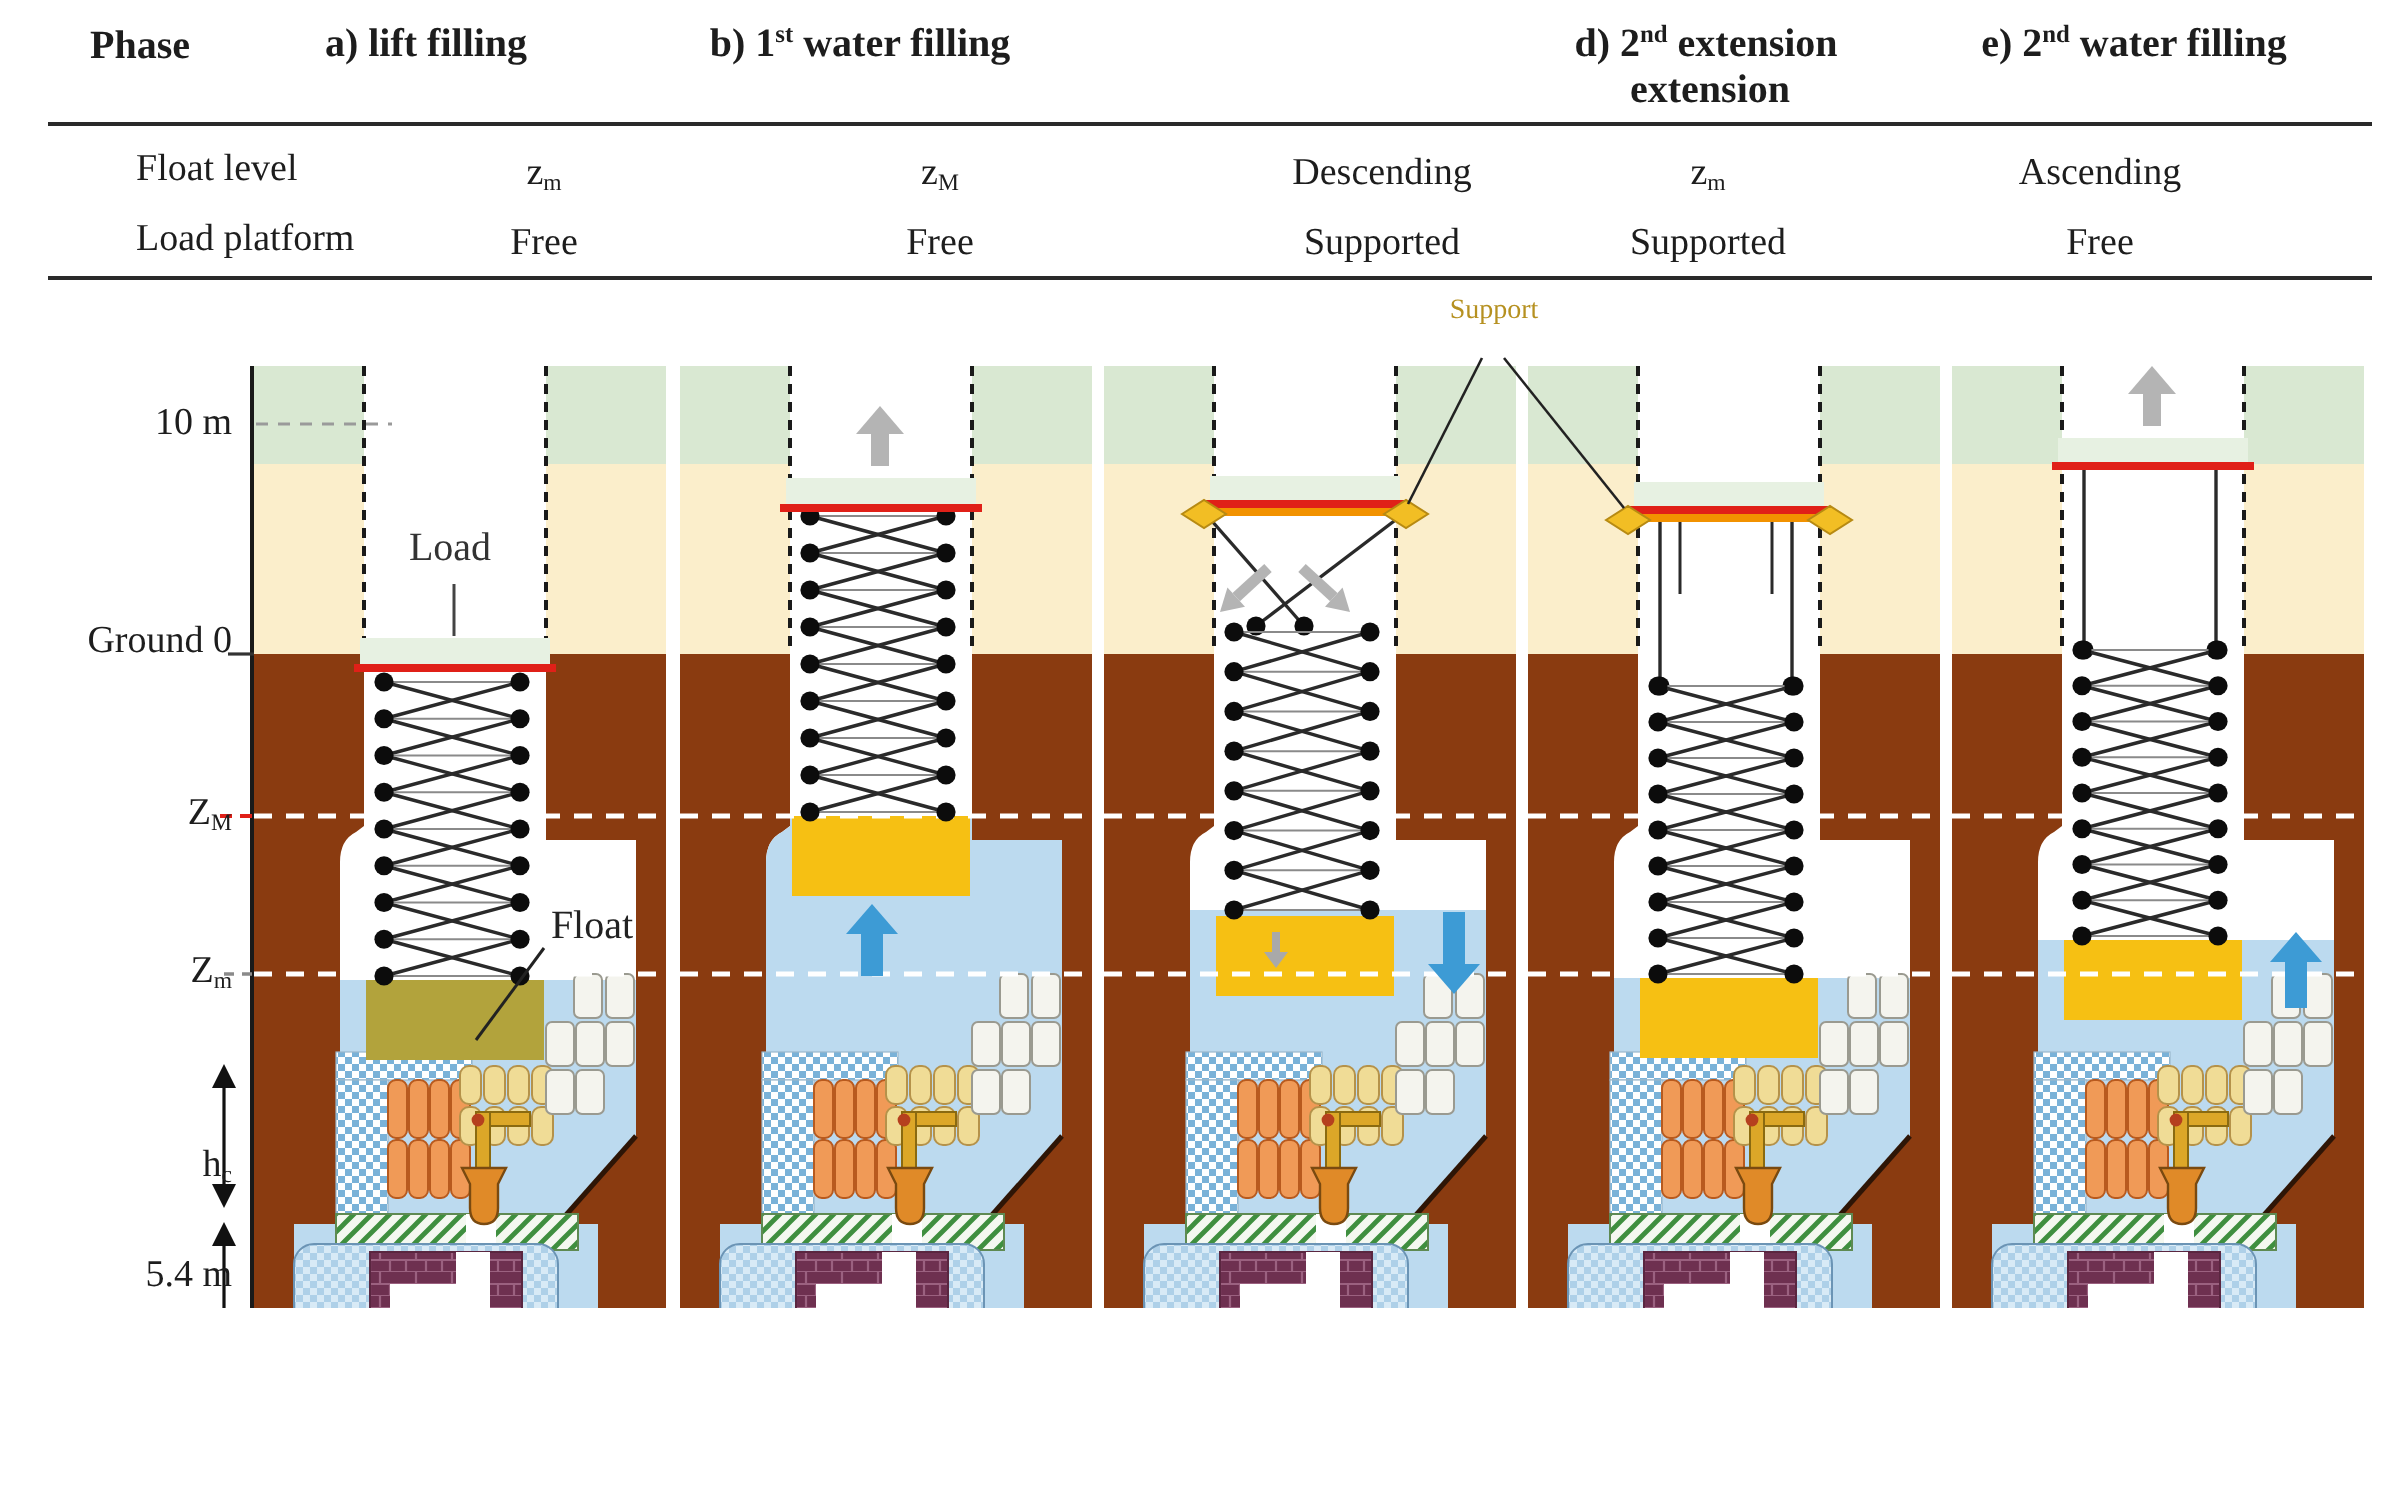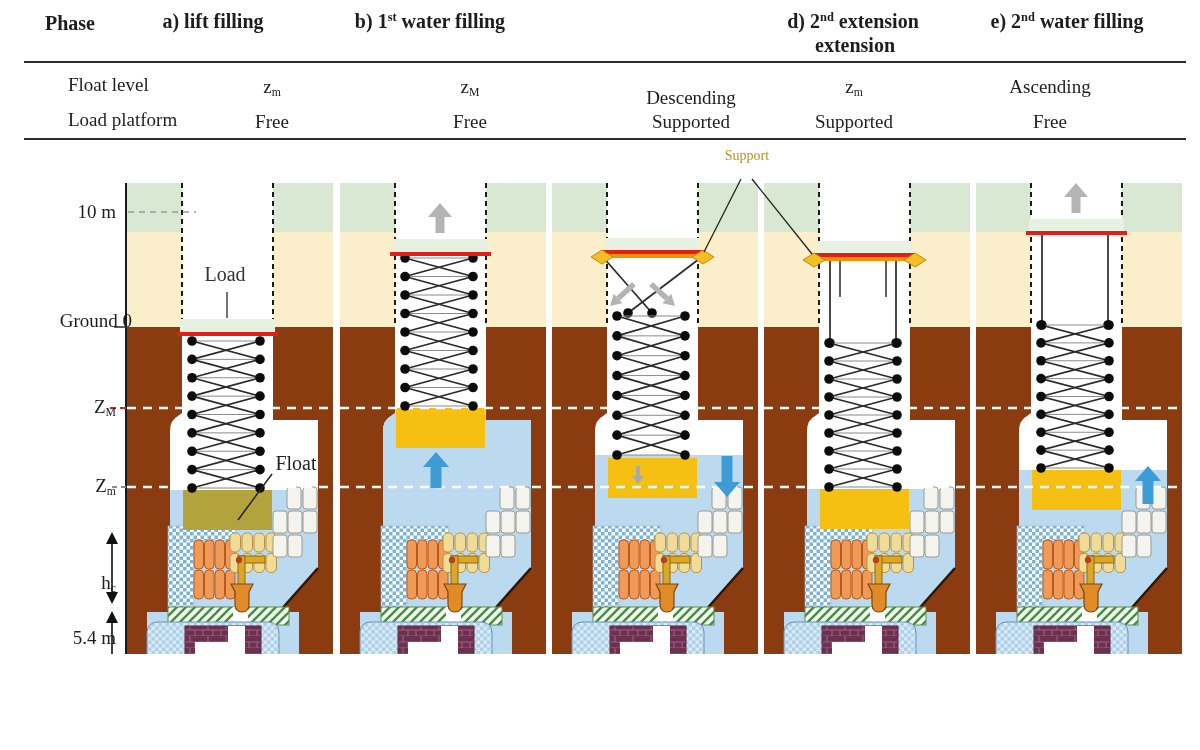--- a/index.html
+++ b/index.html
@@ -670,33 +670,33 @@
 
   <div class="txt ctr bold t19" style="left:213px;top:10px;"><span>a) lift filling</span><span class="sup"></span><span></span></div>
   <div class="txt ctr bold t19" style="left:430px;top:10px;"><span>b) 1</span><span class="sup">st</span><span> water filling</span></div>
   <div class="txt ctr bold t19" style="left:853px;top:10px;"><span>d) 2</span><span class="sup">nd</span><span> extension</span></div>
   <div class="txt ctr bold t19" style="left:855px;top:34px;">extension</div>
   <div class="txt ctr bold t19" style="left:1067px;top:10px;"><span>e) 2</span><span class="sup">nd</span><span> water filling</span></div>
 
   <div class="txt t18" style="left:28px;top:74px;">Float level</div>
   <div class="txt ctr t18" style="left:232px;top:76px;"><span>z</span><span class="sub">m</span></div>
   <div class="txt ctr t18" style="left:430px;top:76px;"><span>z</span><span class="sub">M</span></div>
-  <div class="txt ctr t18" style="left:651px;top:87px;"><span>Descending</span><span class="sub"></span></div>
+  <div class="txt ctr t18" style="left:651px;top:76px;"><span>Descending</span><span class="sub"></span></div>
   <div class="txt ctr t18" style="left:814px;top:76px;"><span>z</span><span class="sub">m</span></div>
   <div class="txt ctr t18" style="left:1010px;top:76px;"><span>Ascending</span><span class="sub"></span></div>
 
   <div class="txt t18" style="left:28px;top:109px;">Load platform</div>
   <div class="txt ctr t18" style="left:232px;top:111px;">Free</div>
   <div class="txt ctr t18" style="left:430px;top:111px;">Free</div>
   <div class="txt ctr t18" style="left:651px;top:111px;">Supported</div>
   <div class="txt ctr t18" style="left:814px;top:111px;">Supported</div>
   <div class="txt ctr t18" style="left:1010px;top:111px;">Free</div>
 
   <div class="axis" style="left:24px;top:201px;"><span>10 m</span></div>
-  <div class="axis" style="left:40px;top:310px;"><span>Ground 0</span></div>
+  <div class="axis" style="left:24px;top:310px;"><span>Ground 0</span></div>
   <div class="axis" style="left:24px;top:396px;"><span>Z</span><span class="sub">M</span></div>
   <div class="axis" style="left:24px;top:475px;"><span>Z</span><span class="sub">m</span></div>
   <div class="axis" style="left:24px;top:572px;"><span>h</span><span class="sub">c</span></div>
   <div class="axis" style="left:24px;top:627px;"><span>5.4 m</span></div>
   <div class="axis" style="left:24px;top:671px;"><span>-27m</span></div>
 
   <div class="ann txt ctr" style="left:225px;top:263px;font-size:20px;color:#333;">Load</div>
   <div class="ann txt ctr" style="left:296px;top:452px;font-size:20px;color:#222;">Float</div>
   <div class="ann txt ctr" style="left: 747px; top: 148px; font-size: 14px; color: rgb(182, 145, 33);" id="supportLabel">Support</div>
 

